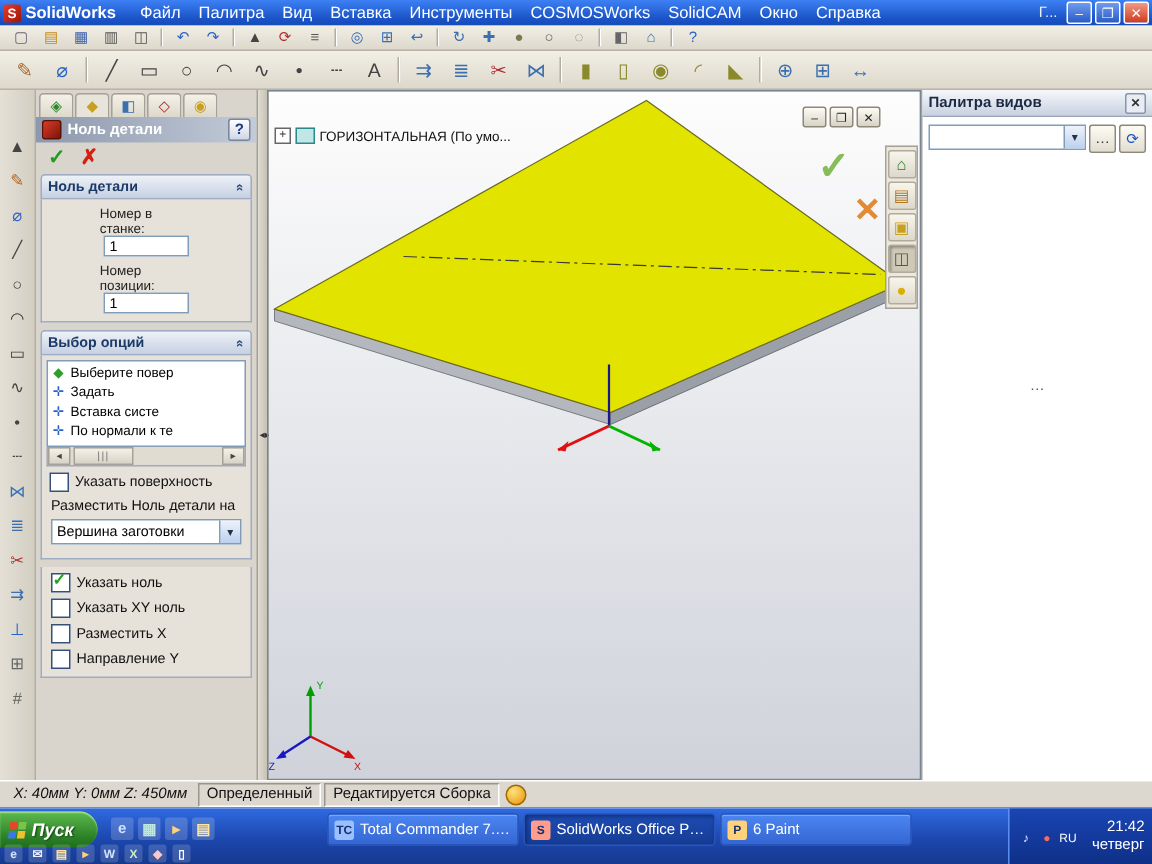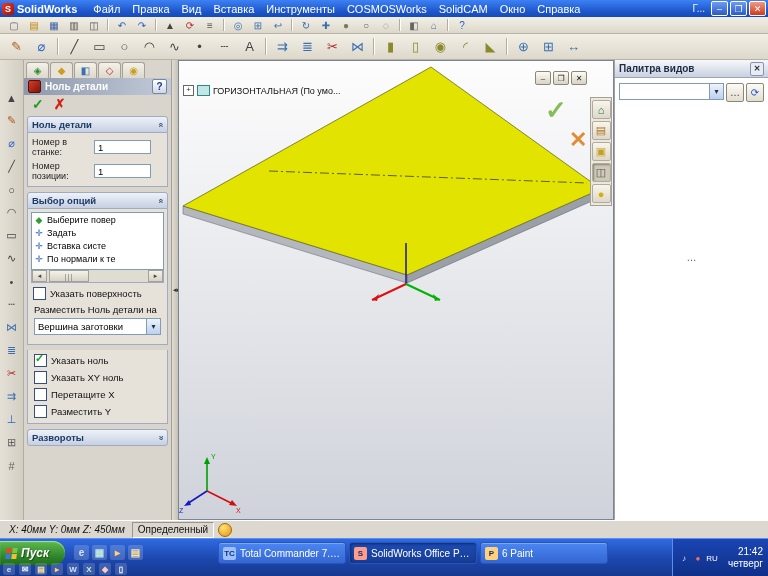--- a/index.html
+++ b/index.html
@@ -55,21 +55,21 @@
   .okx{display:flex;gap:10px;padding:3px 8px;}
   .ok-btn{color:#1f9e1f;font-size:14px;font-weight:bold;line-height:12px;}
   .cancel-btn{color:#d42010;font-size:14px;font-weight:bold;line-height:12px;}
   .grp{margin:3px 3px 5px 3px;}
   .grp-h{height:15px;background:linear-gradient(#eef2f8,#c6d0e2);border:1px solid #9fabc2;
     border-radius:3px 3px 0 0;display:flex;align-items:center;padding:0 4px;
     color:#1c3a66;font-weight:bold;font-size:9.5px;}
   .chev{margin-left:auto;display:inline-block;transform:rotate(90deg);font-size:9px;color:#35507a;}
   .chev.down{transform:rotate(-90deg);}
   .grp-b{background:#e6e2d9;border:1px solid #9fabc2;border-top:none;padding:4px 4px 5px 4px;}
-  .fld{display:flex;align-items:center;margin-bottom:4px;}
+  .fld{display:flex;align-items:center;margin-bottom:4px;flex-direction:column;}
   .fld label{width:62px;color:#222;font-size:9px;line-height:10px;}
   .fld input{width:52px;height:12px;border:1px solid #7f9db9;background:#fff;
     font-size:9.5px;padding:0 0 0 3px;font-family:"Liberation Sans",sans-serif;}
   .listbox{background:#fff;border:1px solid #7f9db9;height:56px;overflow:hidden;}
   .li-item{display:flex;align-items:center;height:13px;padding-left:2px;gap:3px;
     font-size:9px;white-space:nowrap;}
   .li-ic{width:10px;text-align:center;font-size:9px;}
   .hscroll{display:flex;height:12px;border:1px solid #9fabc2;border-top:none;background:#e0dcd2;}
   .hs-btn{width:13px;background:linear-gradient(#f4f1e8,#d8d3c6);border:1px solid #a5a198;
     font-size:7px;display:flex;align-items:center;justify-content:center;color:#444;}
@@ -171,21 +171,21 @@
 </style>
 </head>
 <body>
 <div id="screen">
 
 <div class="titlebar">
   <span class="sw-logo">S</span>
   <span class="app-name">SolidWorks</span>
   <div class="menu">
         <span class="menu-item">Файл</span>
-        <span class="menu-item">Правка</span>
+        <span class="menu-item">Палитра</span>
         <span class="menu-item">Вид</span>
         <span class="menu-item">Вставка</span>
         <span class="menu-item">Инструменты</span>
         <span class="menu-item">COSMOSWorks</span>
         <span class="menu-item">SolidCAM</span>
         <span class="menu-item">Окно</span>
         <span class="menu-item">Справка</span>
       </div>
   <span class="tb-spacer"></span>
   <span class="overflow-label">Г...</span>
@@ -485,35 +485,29 @@
       <div class="chkrow" style="margin-top:0;">
         <span class="chkbox checked"></span>
         <span>Указать ноль</span>
       </div>
       <div class="chkrow">
         <span class="chkbox"></span>
         <span>Указать XY ноль</span>
       </div>
       <div class="chkrow">
         <span class="chkbox"></span>
-        <span>Перетащите  X</span>
+        <span>Разместить  X</span>
       </div>
       <div class="chkrow" style="margin-bottom:0;">
         <span class="chkbox"></span>
-        <span>Разместить Y</span>
-      </div>
-    </div>
-  </div>
-
-  <div class="grp">
-    <div class="grp-h" style="border-radius:3px;">
-      <span>Развороты</span>
-      <span class="chev down">«</span>
-    </div>
-  </div>
+        <span>Направление Y</span>
+      </div>
+    </div>
+  </div>
+
 </div>
 
 <div id="splitter">
   <span class="grip">◂▸</span>
 </div>
 
 <div id="viewport">
   <svg width="436" height="460">
     <defs>
       <linearGradient id="vbg" x1="0" y1="0" x2="0" y2="1">
@@ -593,20 +587,21 @@
     </div>
     <span class="tp-btn" style="color:#333;">…</span>
     <span class="tp-btn">⟳</span>
   </div>
   <div class="tp-dots">…</div>
 </div>
 
 <div id="statusbar">
   <span class="sb-cell" style="border:none;font-style:italic;">X: 40мм   Y: 0мм   Z: 450мм</span>
   <span class="sb-cell">Определенный</span>
+  <span class="sb-cell">Редактируется Сборка</span>
   <span class="sb-lamp"></span>
 </div>
 
 <div id="taskbar">
   <div class="start">
     <span class="flag">
       <i style="background:#e04a2a;"></i>
           <i style="background:#7ec24a;"></i>
       <i style="background:#3a7ae0;"></i>
           <i style="background:#f0c030;"></i>

